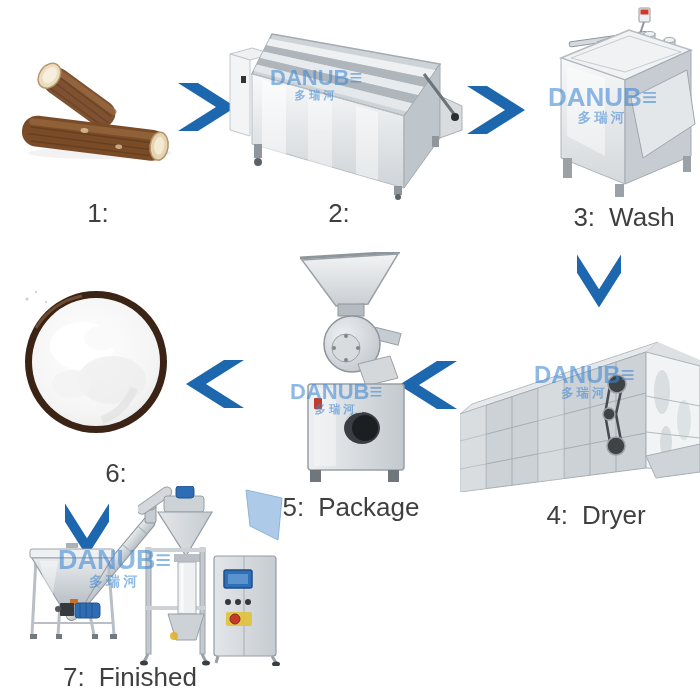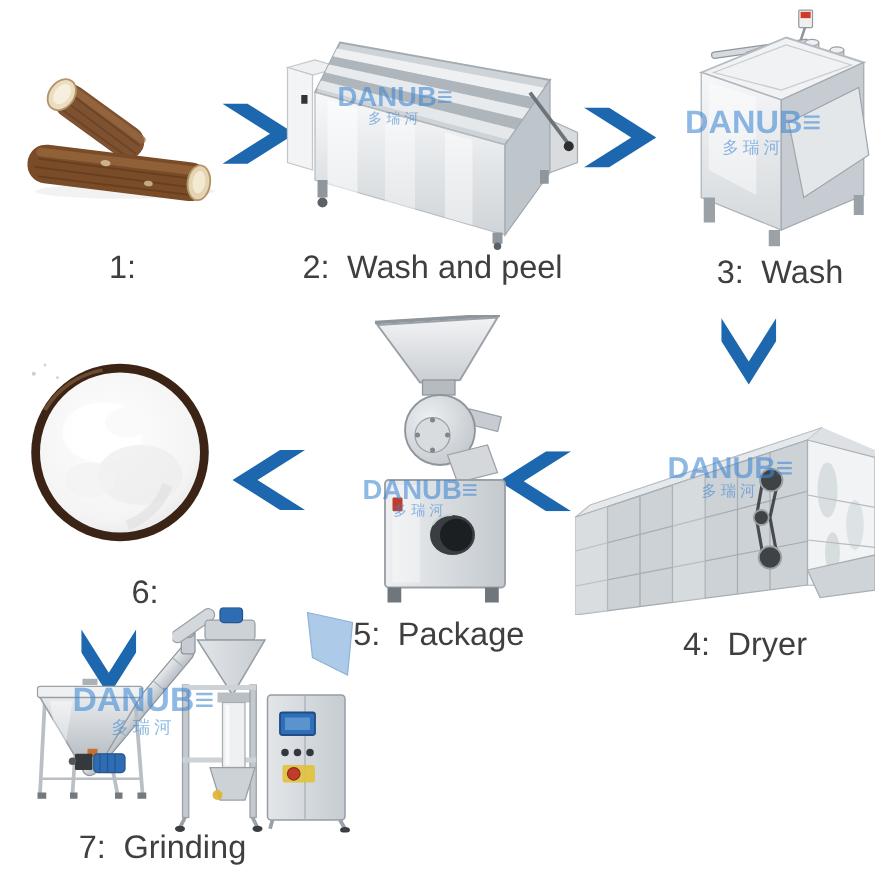--- a/index.html
+++ b/index.html
@@ -8,21 +8,21 @@
   .fig{position:absolute;}
   .fig svg{display:block;width:100%;height:100%;}
   .step-label{position:absolute;color:var(--label-text,#3f3f3f);font-size:26px;line-height:1.2;
               display:flex;justify-content:center;align-items:baseline;white-space:nowrap;}
   .step-label .pfx{margin-right:14px;}
   .chev{position:absolute;}
   .chev svg{display:block;width:100%;height:100%;}
   .chev polygon{fill:var(--arrow-blue,#1d67ae);}
   .wm{position:absolute;text-align:center;line-height:1.05;color:var(--watermark-blue,#3f87d4);
       opacity:.58;font-weight:bold;pointer-events:none;}
-  .wm .cjk{font-size:.52em;letter-spacing:3px;font-weight:normal;}
+  .wm .cjk{font-size:.52em;letter-spacing:3px;font-weight:bold;}
 </style>
 </head>
 <body>
 
 <div class="stage">
 
   <div class="fig" style="left:12px;top:48px;width:170px;height:115px">
     <svg viewBox="0 0 170 115">
       <ellipse cx="88" cy="105" rx="72" ry="6" fill="#000" opacity="0.05"></ellipse>
       <g transform="translate(47,18) rotate(36)">
@@ -127,21 +127,20 @@
       <rect x="70" y="178" width="9" height="13" fill="#9aa1a7"></rect>
       <rect x="138" y="150" width="8" height="16" fill="#9aa1a7"></rect>
     </svg>
   </div>
 
   <div class="step-label" style="left:0px;top:198px;width:210px">
     <span class="pfx">1:</span>
   </div>
   <div class="step-label" style="left:236px;top:198px;width:220px">
     <span class="pfx">2:</span>
-    <span>Wash and peel</span>
   </div>
   <div class="step-label" style="left:514px;top:202px;width:220px">
     <span class="pfx">3:</span>
     <span>Wash</span>
   </div>
 
   <div class="chev" style="left:577px;top:253px;width:44px;height:56px">
     <svg viewBox="0 0 48 58">
         <polygon points="0,0 0,20 24,58 48,20 48,0 24,38"></polygon>
       </svg>
@@ -329,21 +328,21 @@
       <circle cx="36" cy="150" r="4" fill="#e0b32c" opacity=".9"></circle>
       <path d="M10,168 L6,176 M64,168 L68,176 M80,170 L78,177 M134,170 L138,177" stroke="#9aa1a7" stroke-width="3" fill="none"></path>
       <ellipse cx="6" cy="177" rx="4" ry="2.5" fill="#3a3e42"></ellipse>
       <ellipse cx="68" cy="177" rx="4" ry="2.5" fill="#3a3e42"></ellipse>
       <ellipse cx="138" cy="178" rx="4" ry="2.5" fill="#3a3e42"></ellipse>
     </svg>
   </div>
 
   <div class="step-label" style="left:20px;top:662px;width:220px">
     <span class="pfx">7:</span>
-    <span>Grinding</span>
+    <span>Finished</span>
   </div>
 
   <div class="wm" style="left:270px;top:66px;font-size:22px">
     <div><span>DANUB</span><span>≡</span></div>
     <div class="cjk">多瑞河</div>
   </div>
   <div class="wm" style="left:548px;top:84px;font-size:26px">
     <div><span>DANUB</span><span>≡</span></div>
     <div class="cjk">多瑞河</div>
   </div>

